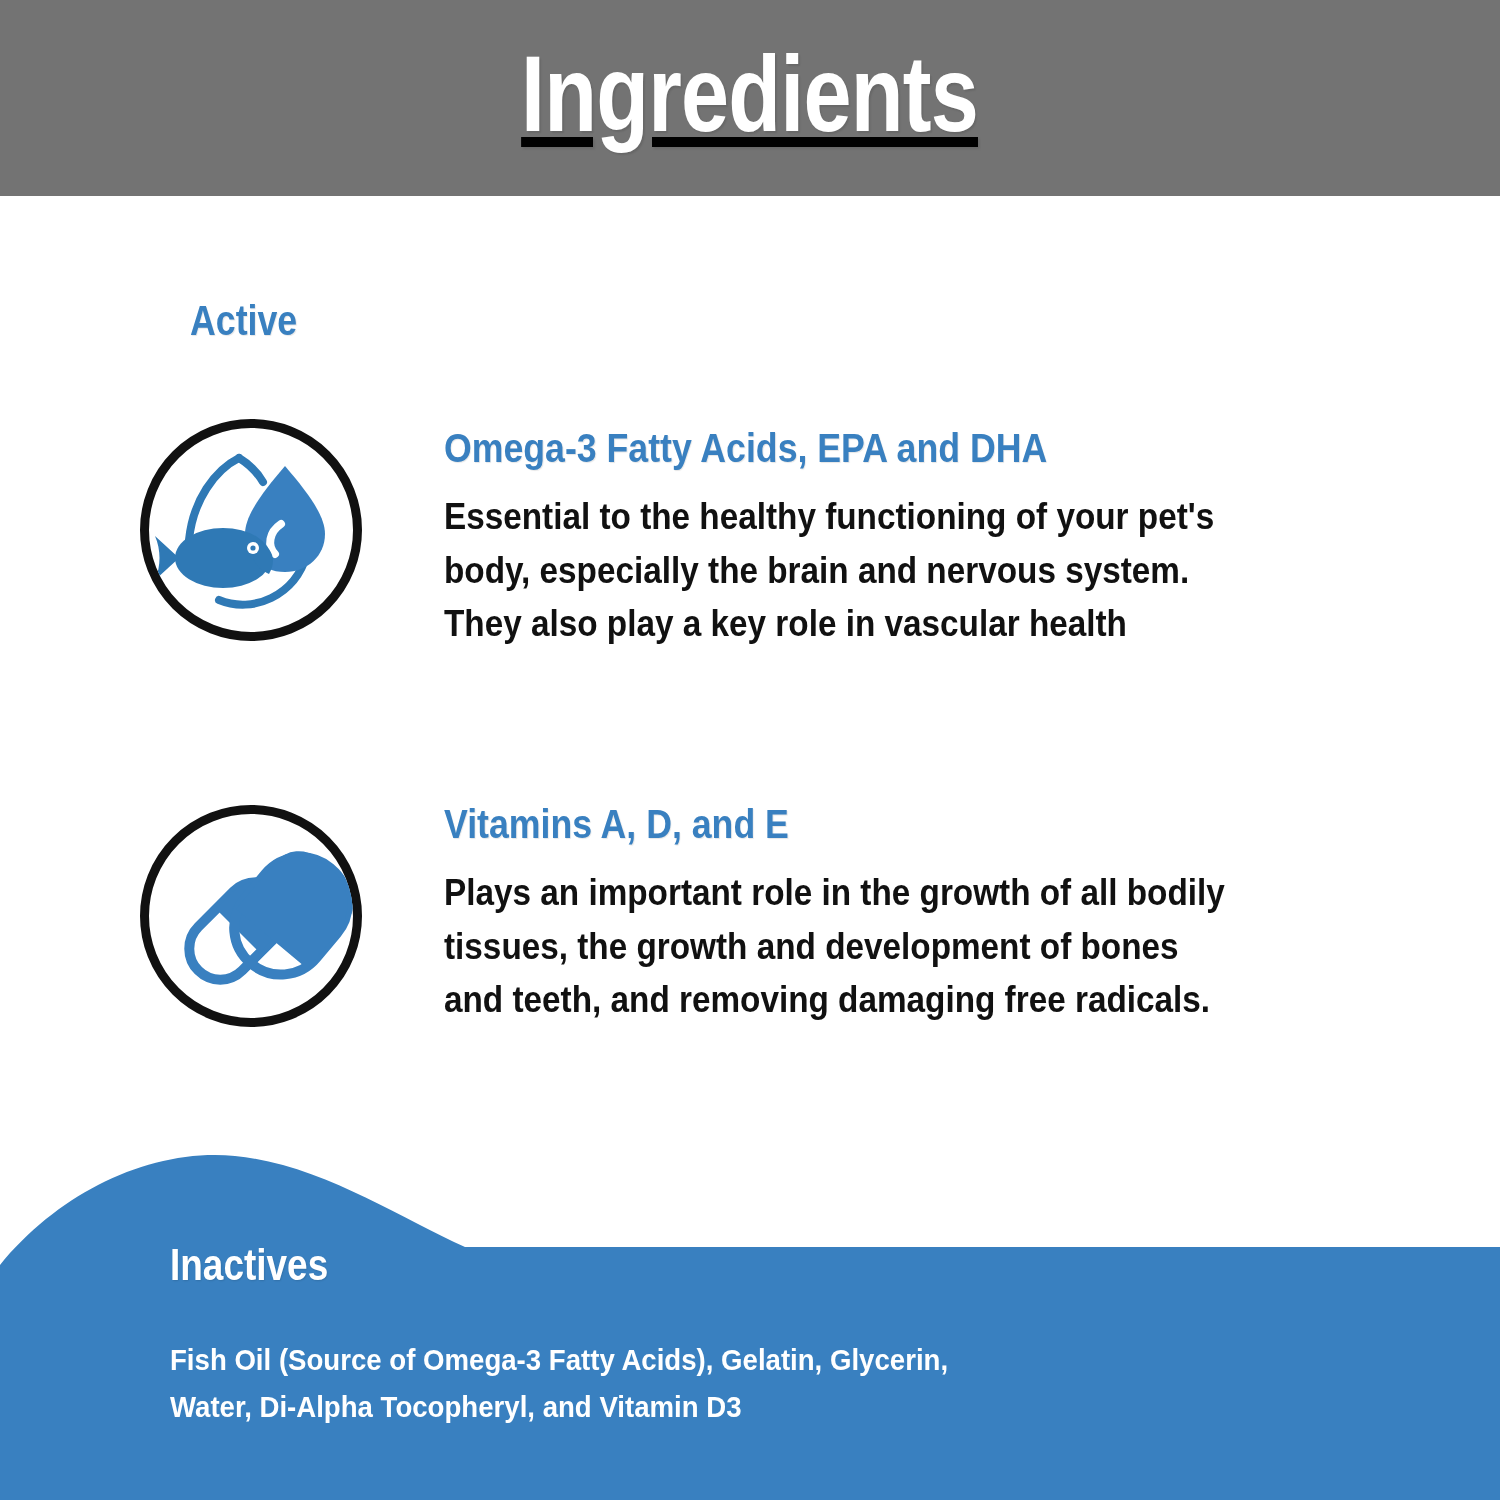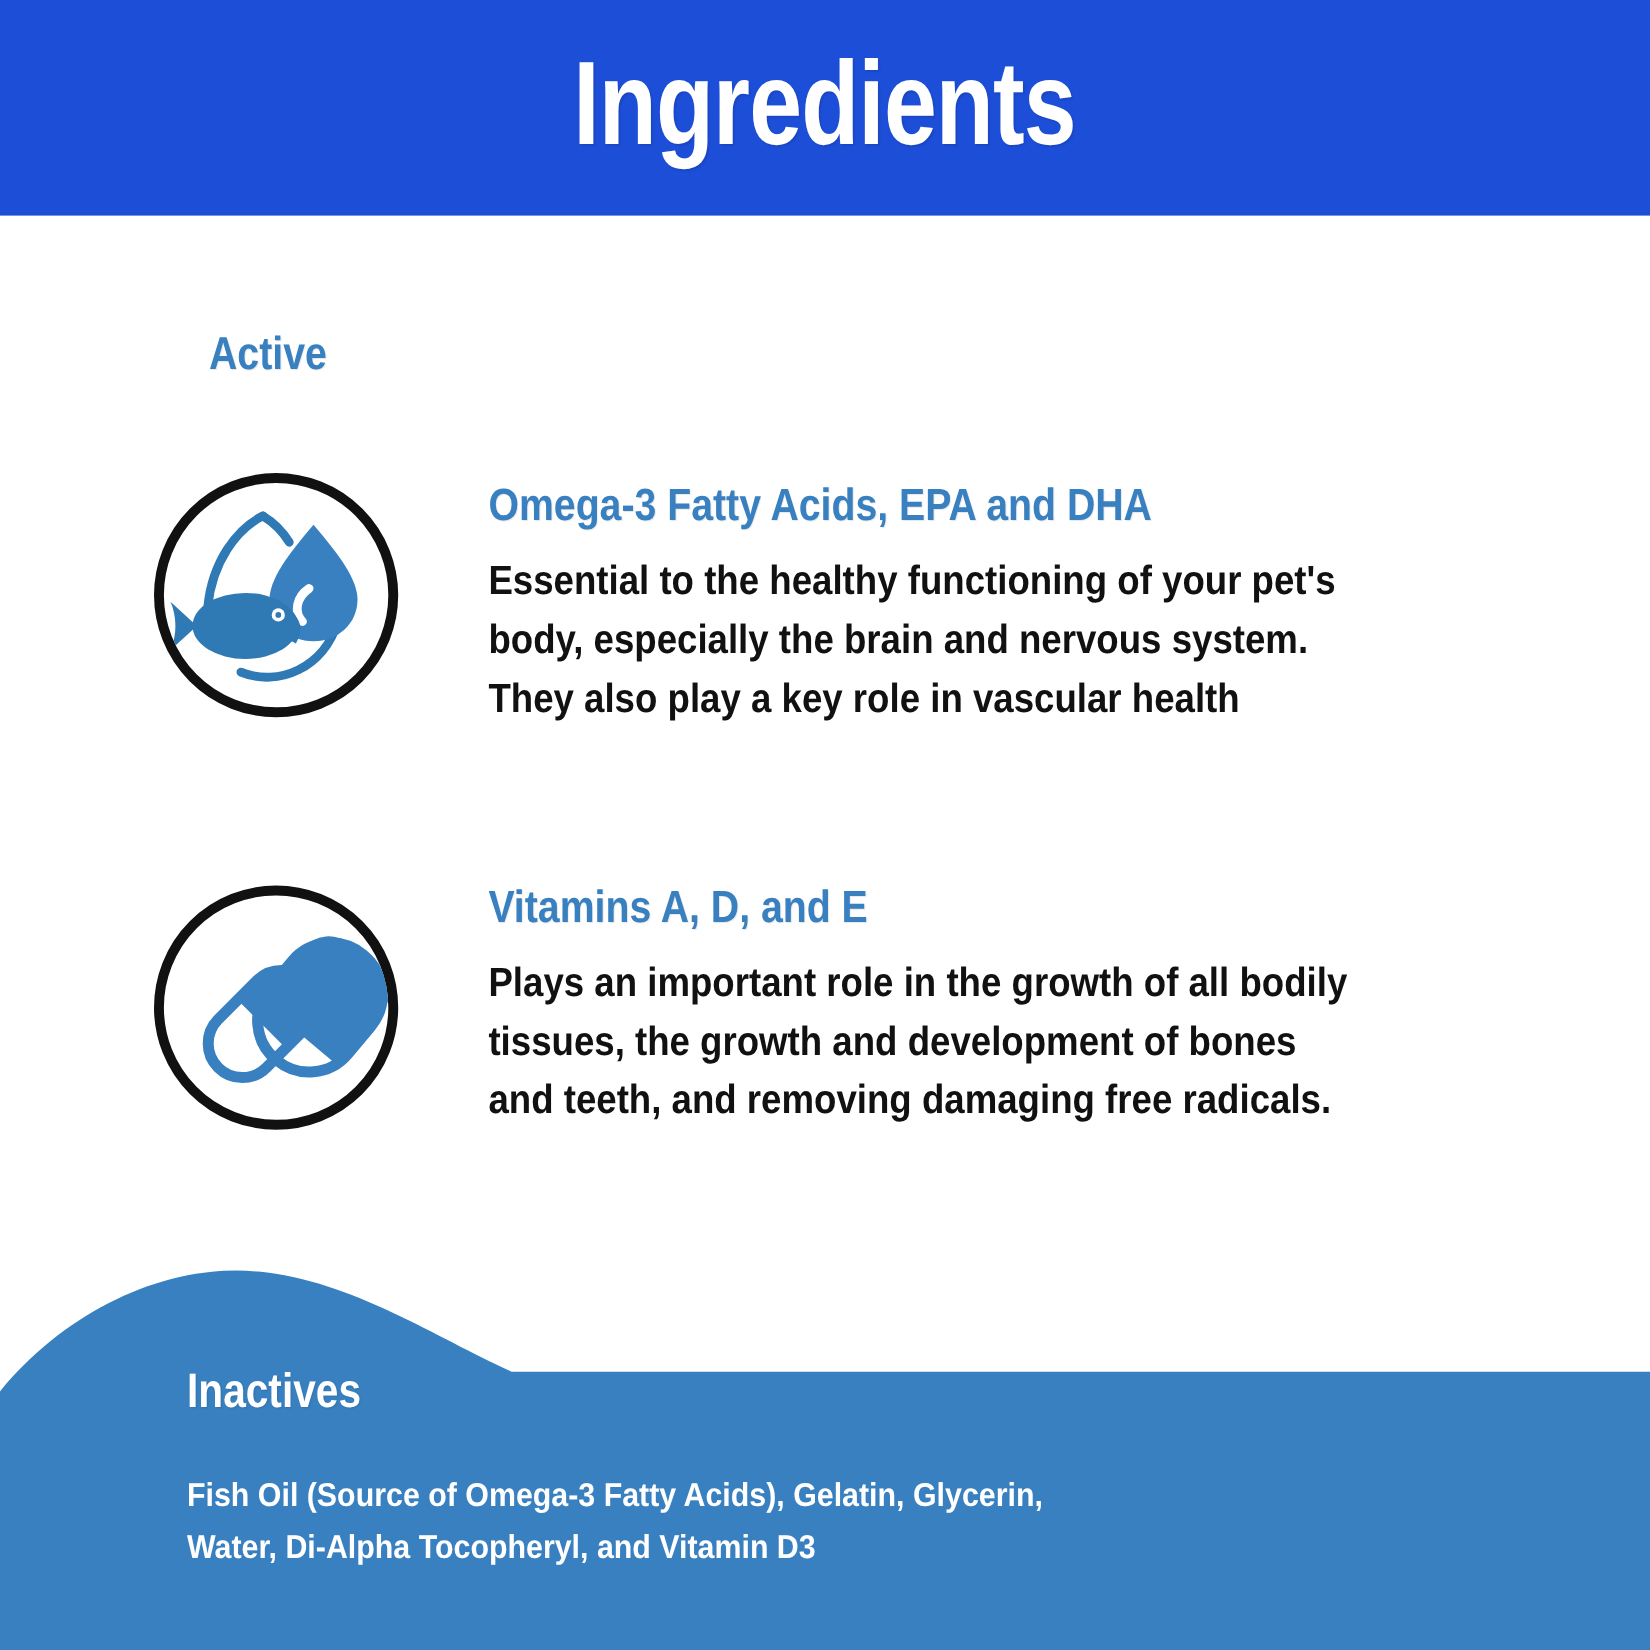--- a/index.html
+++ b/index.html
@@ -19,24 +19,25 @@
     background: #ffffff;
   }
 
   
   .header-band {
     position: absolute;
     left: 0;
     top: 0;
     width: 1500px;
     height: 196px;
-    background: #1d4ed8;
+    background: #737373;
     display: flex;
     align-items: center;
     justify-content: center;
+    text-decoration: underline;
   }
   .header-title {
     color: #ffffff;
     font-size: 108px;
     font-weight: 700;
     letter-spacing: -1px;
     line-height: 1;
     transform: scaleX(0.80);
     transform-origin: center center;
     white-space: nowrap;
@@ -57,21 +58,21 @@
     white-space: nowrap;
     text-shadow: 1px 1px 1px rgba(0,0,0,0.10);
   }
 
   
   .ingredient-row {
     position: absolute;
     display: flex;
     align-items: flex-start;
   }
-  #row-omega  { left: 140px; top: 430px; width: 1290px; }
+  #row-omega  { left: 140px; top: 419px; width: 1290px; }
   #row-vitamins { left: 140px; top: 795px; width: 1290px; align-items: flex-end; }
 
   .icon-circle {
     flex: 0 0 auto;
     width: 222px;
     height: 222px;
     border: 9px solid #111111;
     border-radius: 50%;
     background: #ffffff;
     position: relative;

